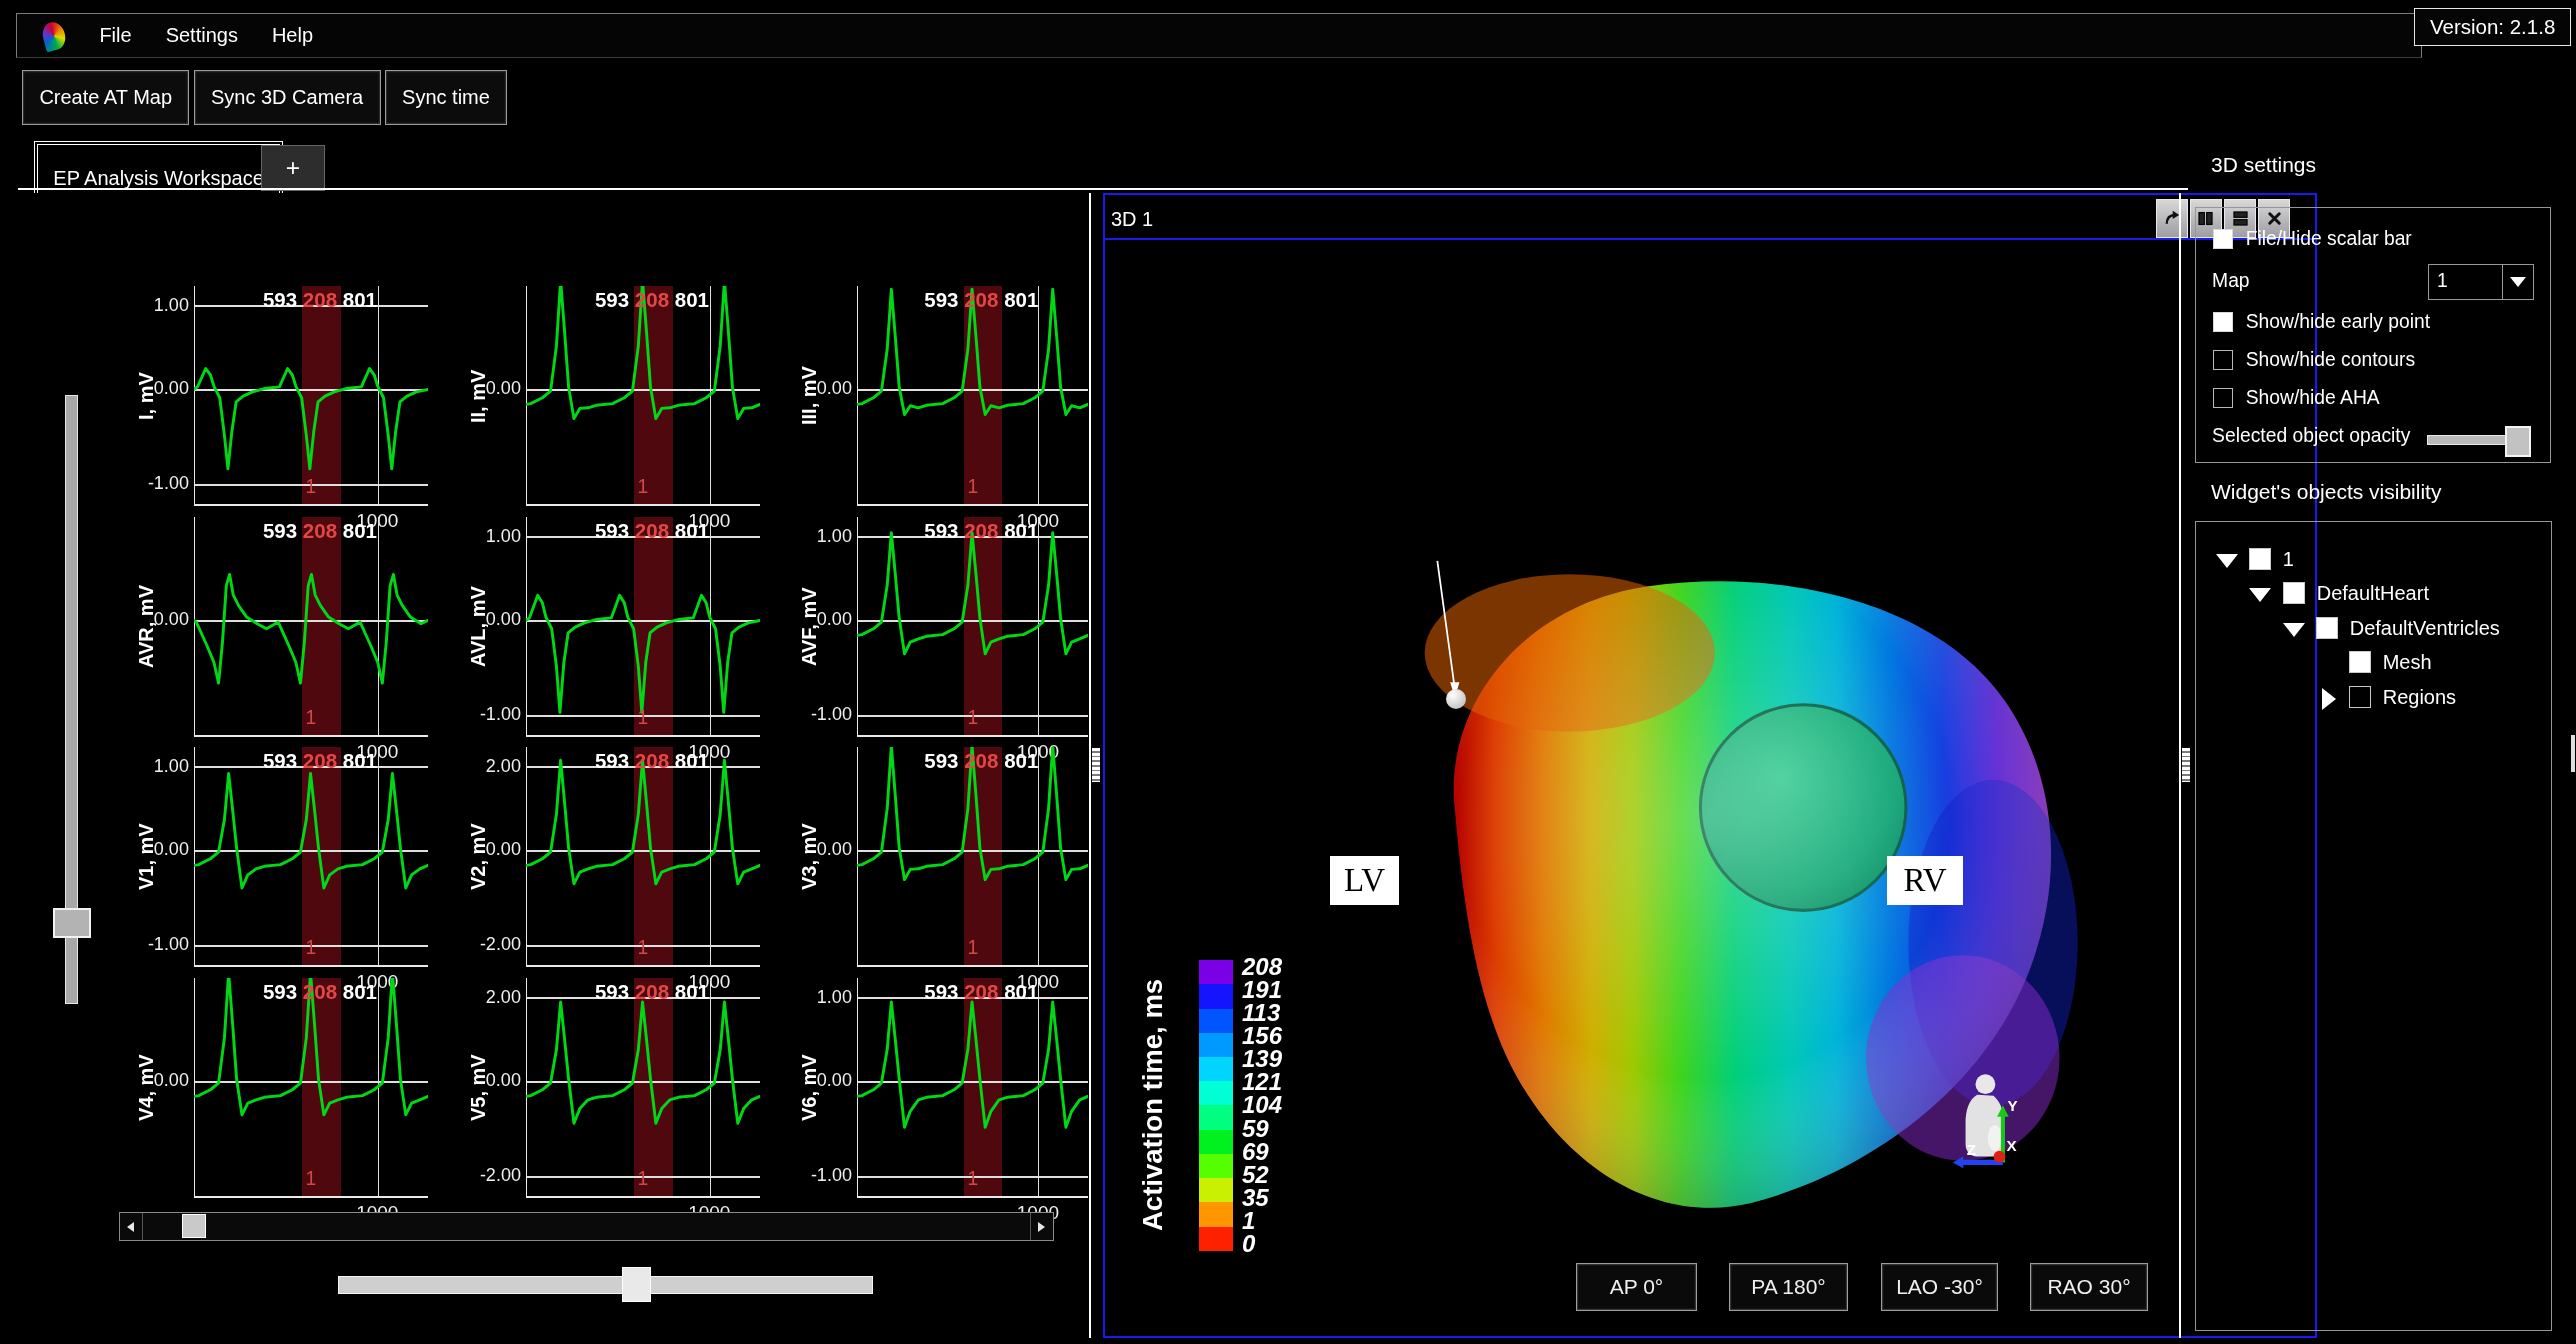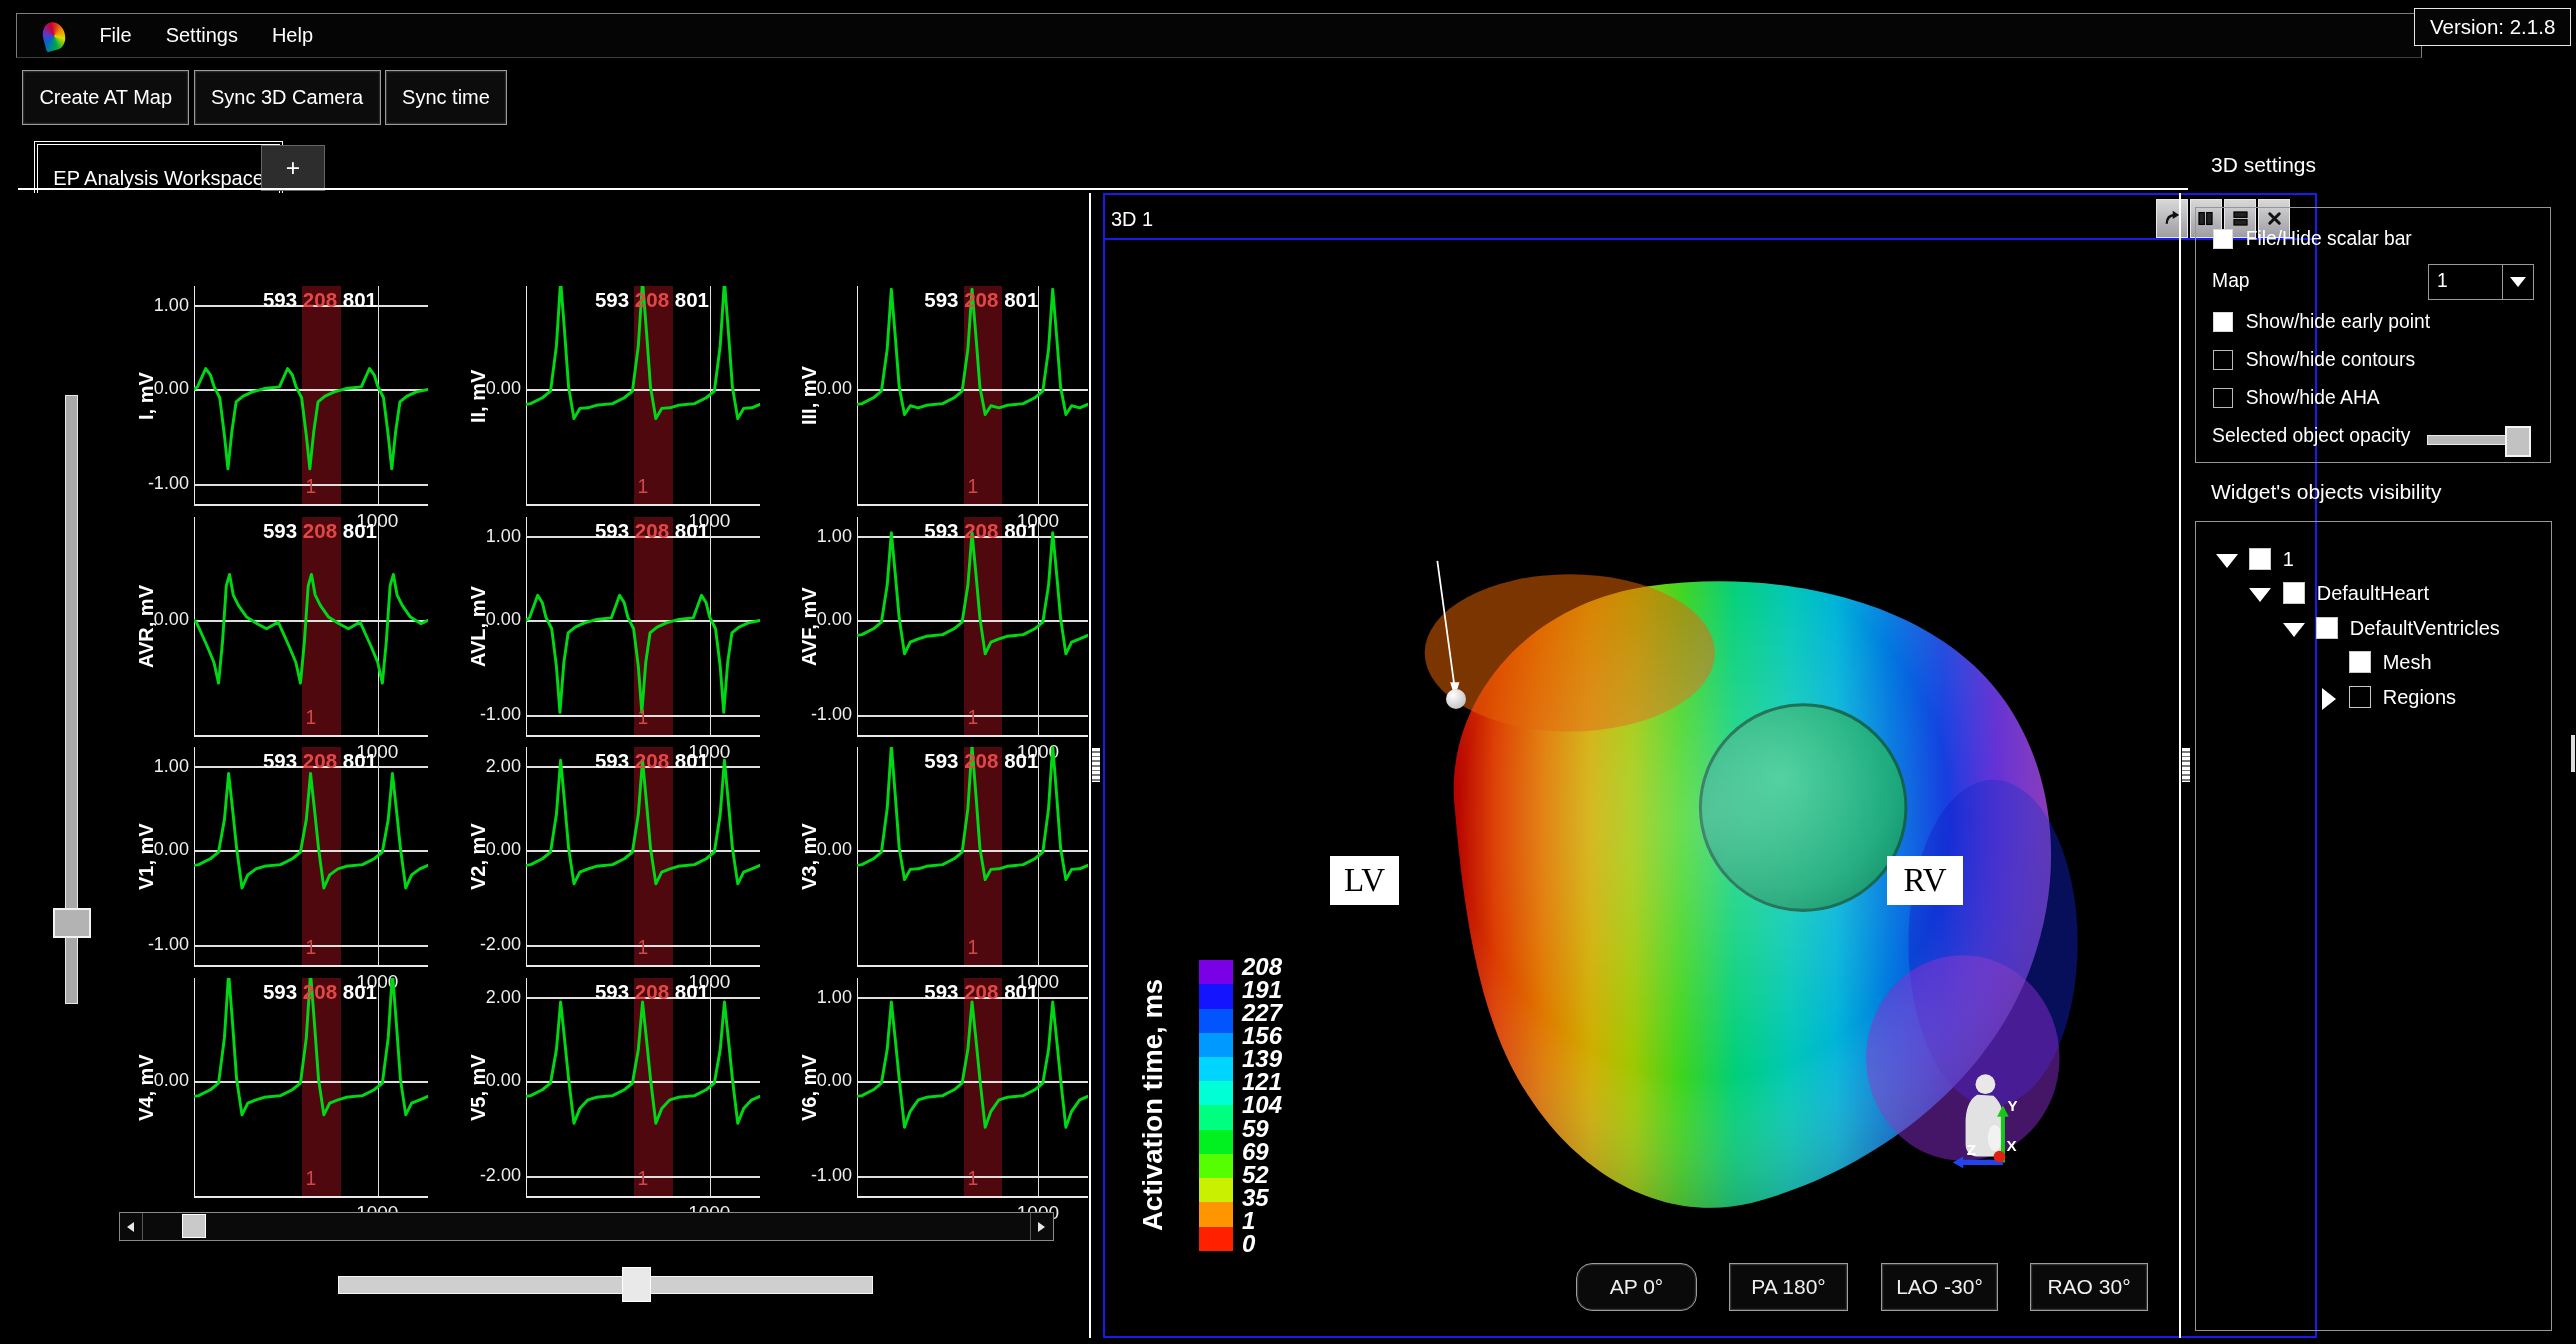--- a/index.html
+++ b/index.html
@@ -452,32 +452,32 @@
         <polygon points="6,160 24,150 24,170" fill="#2244ee"></polygon>
         <circle cx="86" cy="150" r="10" fill="#e02010"></circle>
         <text x="100" y="72" fill="#fff" font-size="26" font-weight="bold">Y</text>
         <text x="98" y="140" fill="#fff" font-size="26" font-weight="bold">X</text>
         <text x="30" y="148" fill="#fff" font-size="26" font-weight="bold">Z</text>
       </svg>
 
       <div id="viewbtns"></div>
     <div class="cbar-tick" style="top: 726px;">208</div>
         <div class="cbar-tick" style="top: 749px;">191</div>
-        <div class="cbar-tick" style="top: 772px;">227</div>
+        <div class="cbar-tick" style="top: 772px;">113</div>
         <div class="cbar-tick" style="top: 795px;">156</div>
         <div class="cbar-tick" style="top: 818px;">139</div>
         <div class="cbar-tick" style="top: 841px;">121</div>
         <div class="cbar-tick" style="top: 864px;">104</div>
         <div class="cbar-tick" style="top: 888px;">59</div>
         <div class="cbar-tick" style="top: 911px;">69</div>
         <div class="cbar-tick" style="top: 934px;">52</div>
         <div class="cbar-tick" style="top: 957px;">35</div>
         <div class="cbar-tick" style="top: 980px;">1</div>
         <div class="cbar-tick" style="top: 1003px;">0</div>
-        <div class="viewbtn" style="left: 471px; width: 119px; border-radius: 16px;">AP 0°</div>
+        <div class="viewbtn" style="left: 471px; width: 119px;">AP 0°</div>
         <div class="viewbtn" style="left: 624px; width: 117px;">PA 180°</div>
         <div class="viewbtn" style="left: 776px; width: 115px;">LAO -30°</div>
         <div class="viewbtn" style="left: 925px; width: 116px;">RAO 30°</div>
       </div>
   </div>
 
   <div class="splitline abs" style="left:2179px"></div>
   <div class="gripv abs" style="left:2182px;top:748px"></div>
 
   <div id="sidebar" class="abs">

